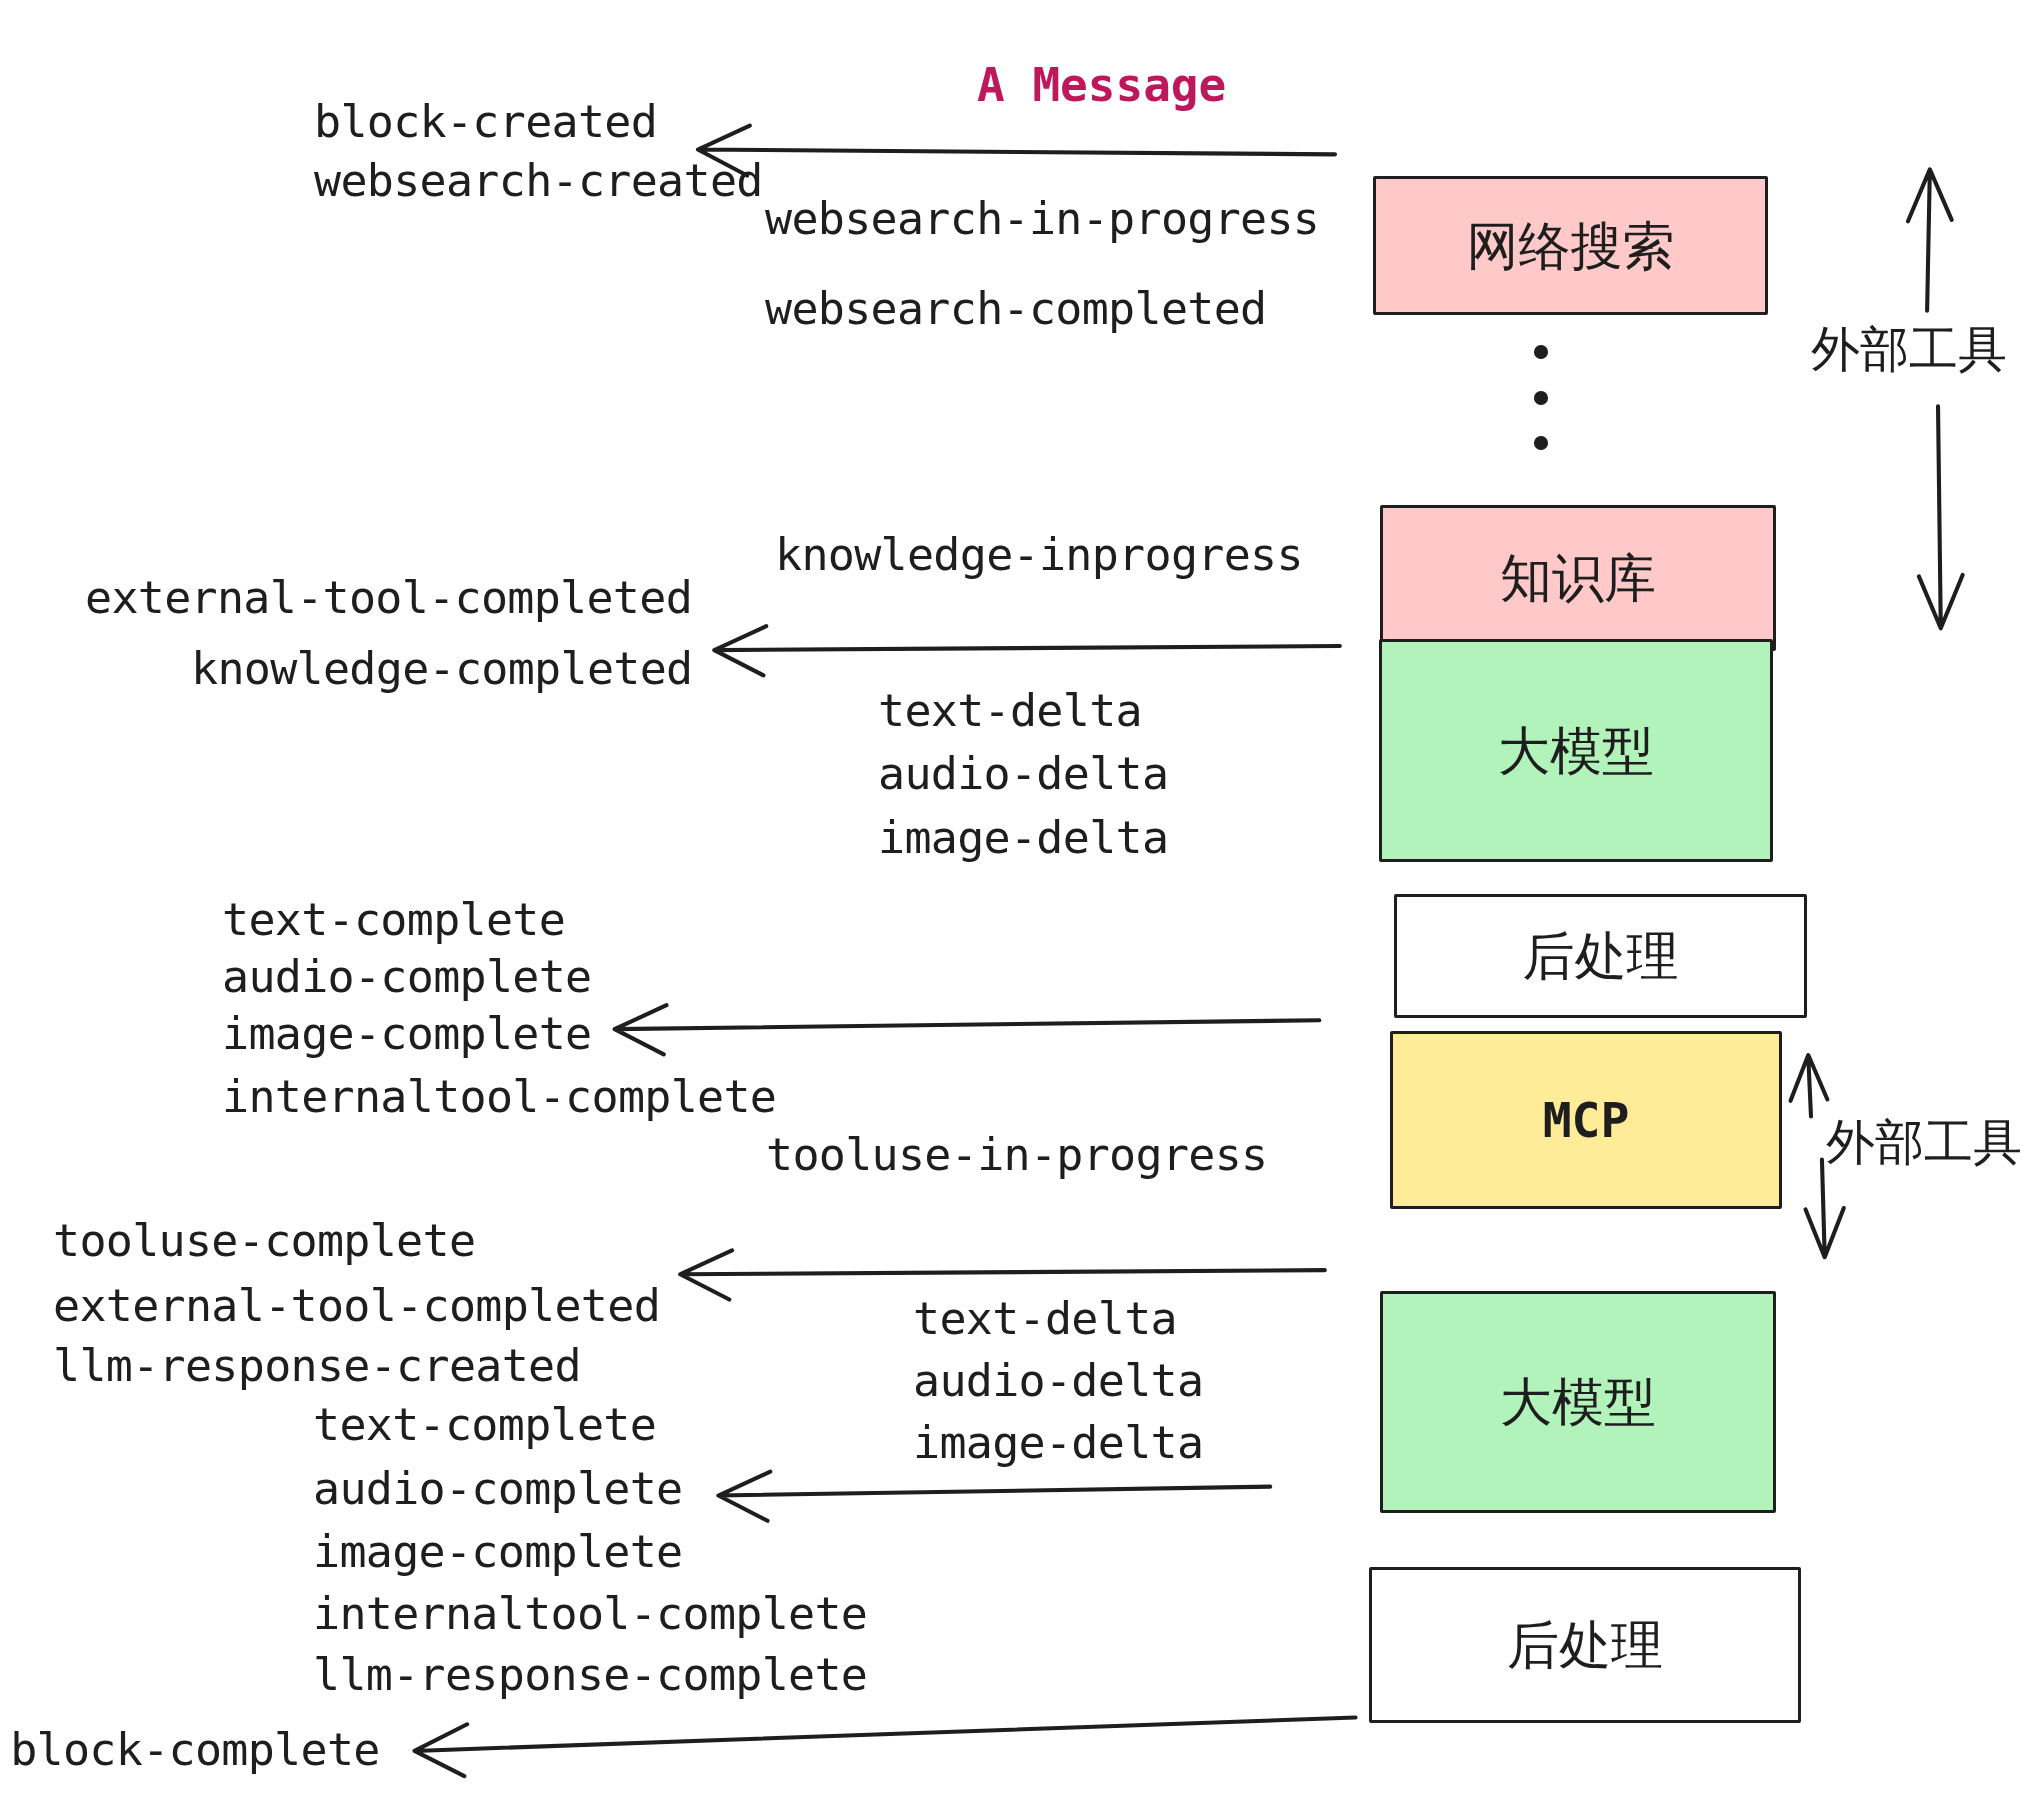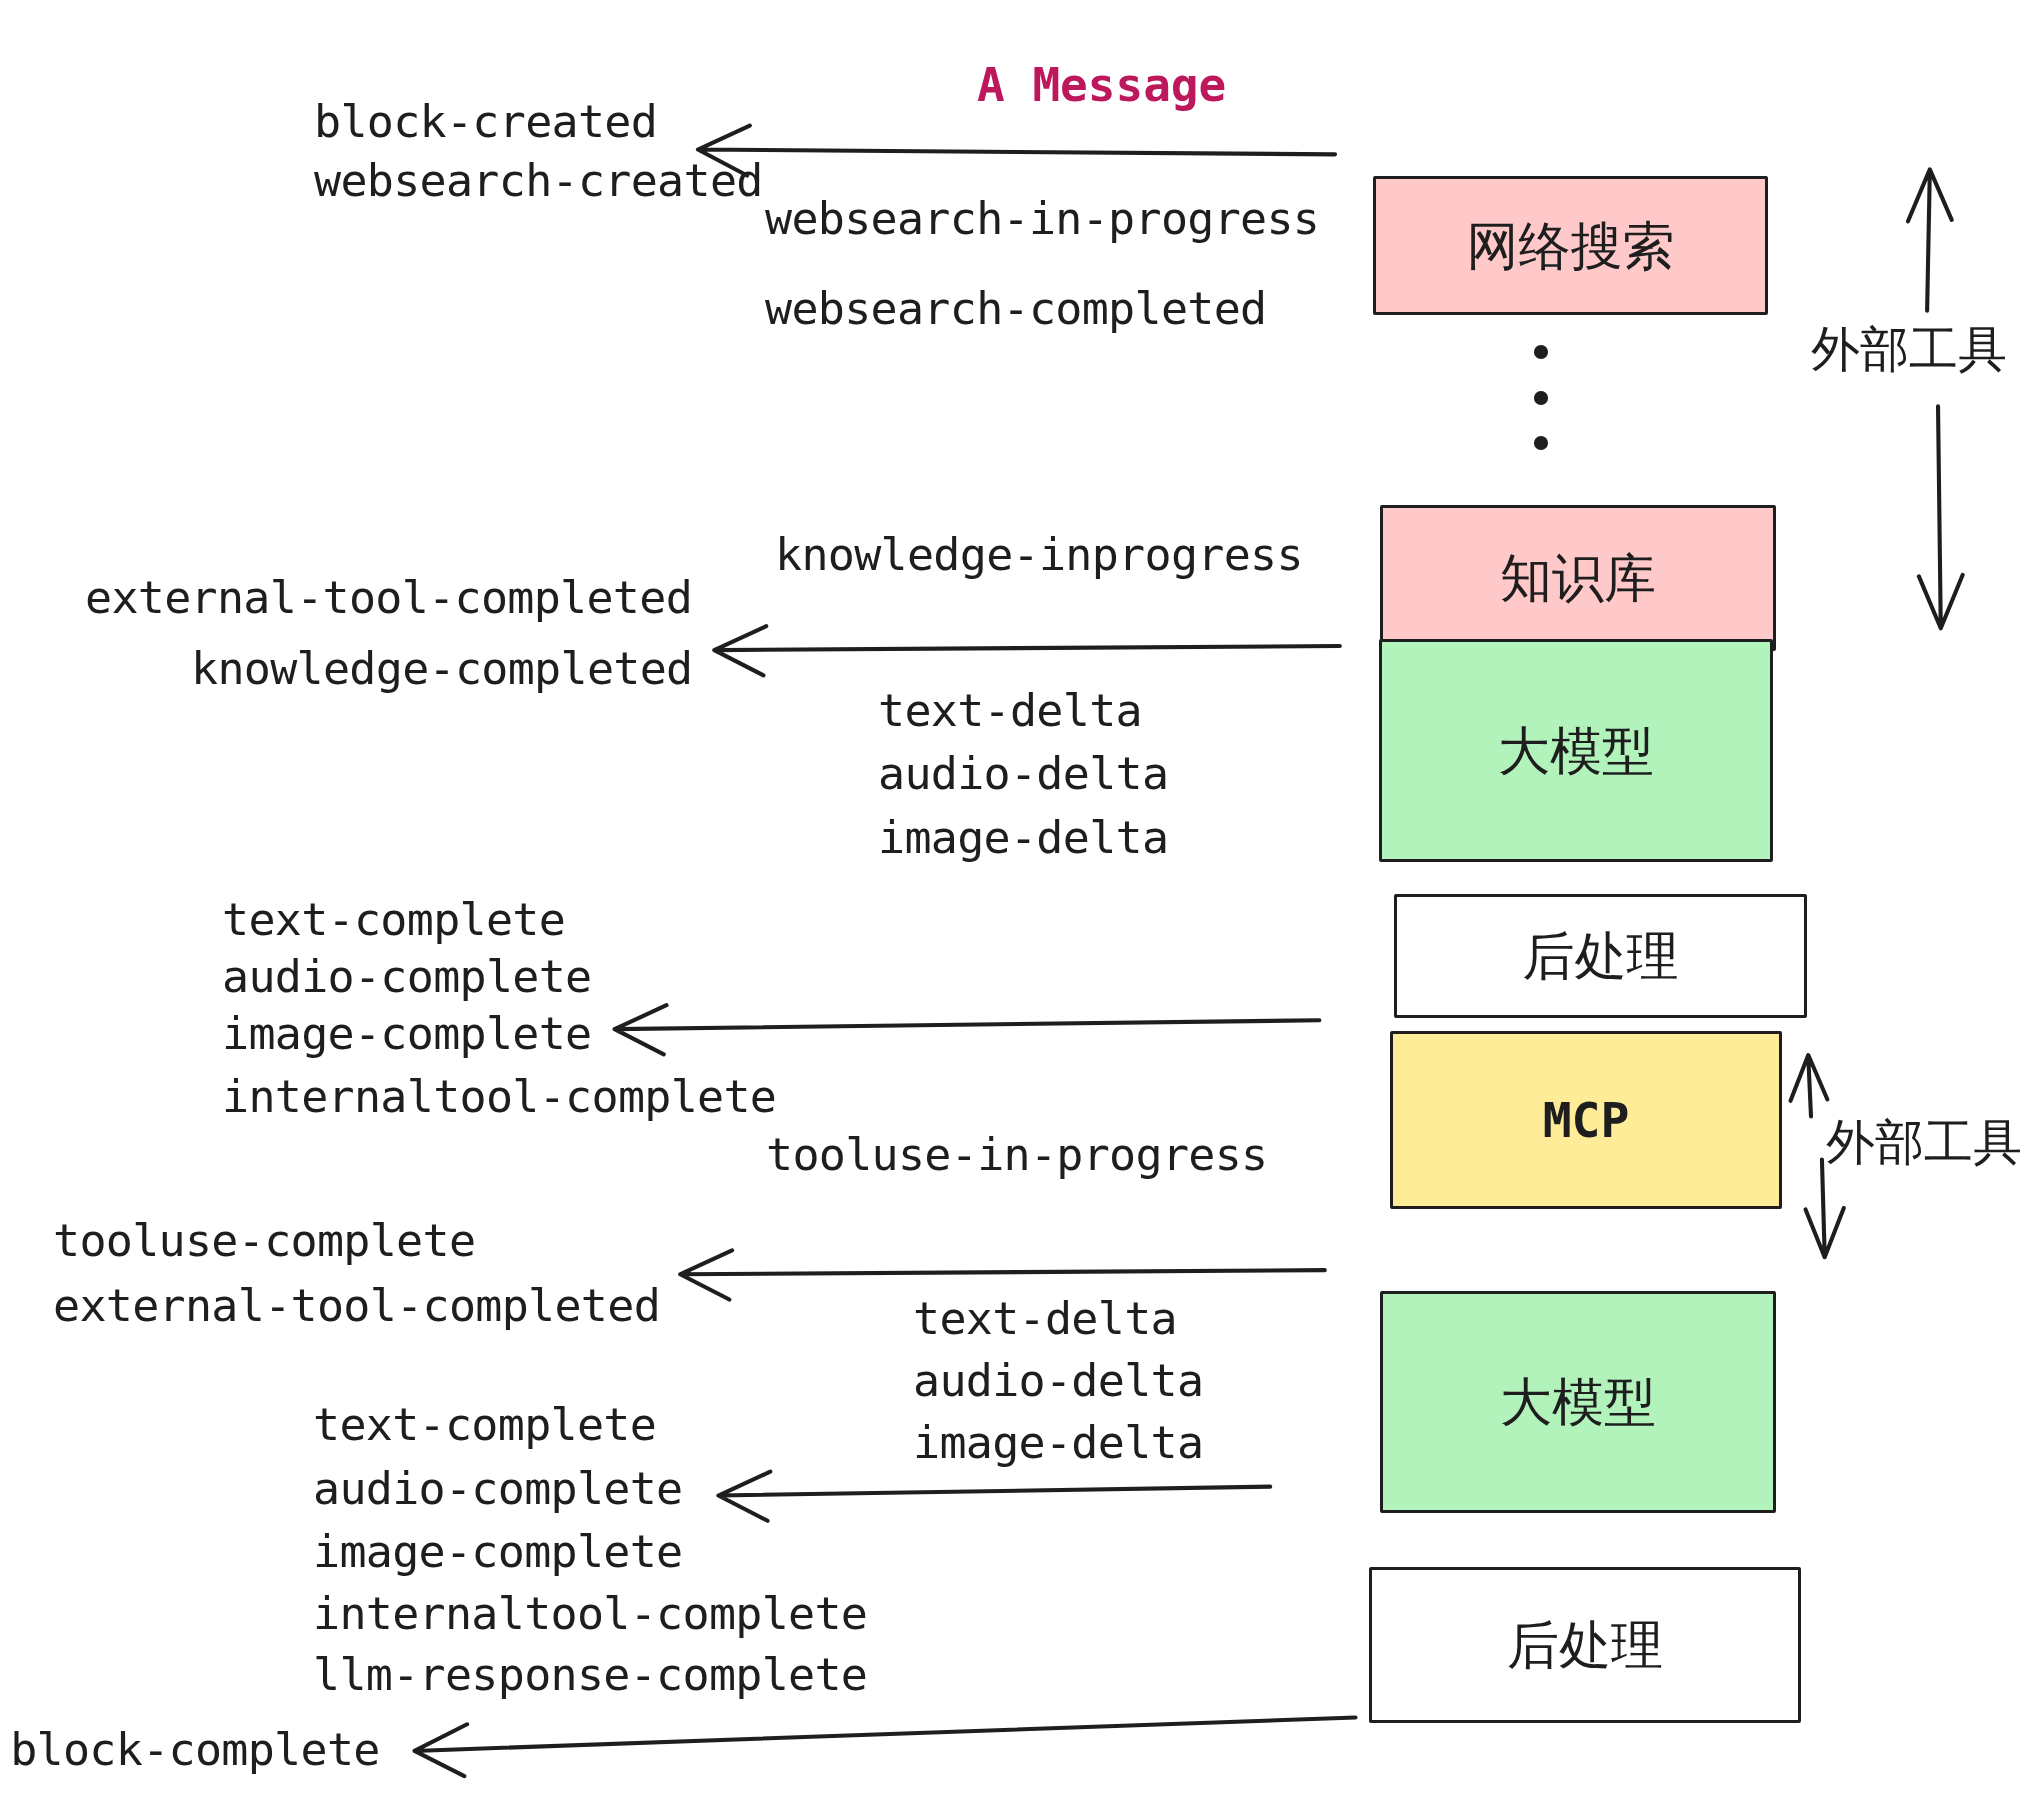--- a/index.html
+++ b/index.html
@@ -87,20 +87,21 @@
   <div class="evt" style="left:878px; top:688px;">text-delta</div>
   <div class="evt" style="left:878px; top:751px;">audio-delta</div>
   <div class="evt" style="left:878px; top:815px;">image-delta</div>
   <div class="evt" style="left:222px;  top:897px;">text-complete</div>
   <div class="evt" style="left:222px;  top:954px;">audio-complete</div>
   <div class="evt" style="left:222px;  top:1011px;">image-complete</div>
   <div class="evt" style="left:222px;  top:1074px;">internaltool-complete</div>
   <div class="evt" style="left:766px; top:1132px;">tooluse-in-progress</div>
   <div class="evt" style="left:53px;   top:1218px;">tooluse-complete</div>
   <div class="evt" style="left:53px;   top:1283px;">external-tool-completed</div>
+  <div class="evt" style="left:53px;   top:1343px;">llm-response-created</div>
   <div class="evt" style="left:913px; top:1296px;">text-delta</div>
   <div class="evt" style="left:913px; top:1358px;">audio-delta</div>
   <div class="evt" style="left:913px; top:1420px;">image-delta</div>
   <div class="evt" style="left:313px;  top:1402px;">text-complete</div>
   <div class="evt" style="left:313px;  top:1466px;">audio-complete</div>
   <div class="evt" style="left:313px;  top:1529px;">image-complete</div>
   <div class="evt" style="left:313px;  top:1591px;">internaltool-complete</div>
   <div class="evt" style="left:313px;  top:1652px;">llm-response-complete</div>
   <div class="evt" style="left:10.2px;   top:1727px;">block-complete</div>
 

